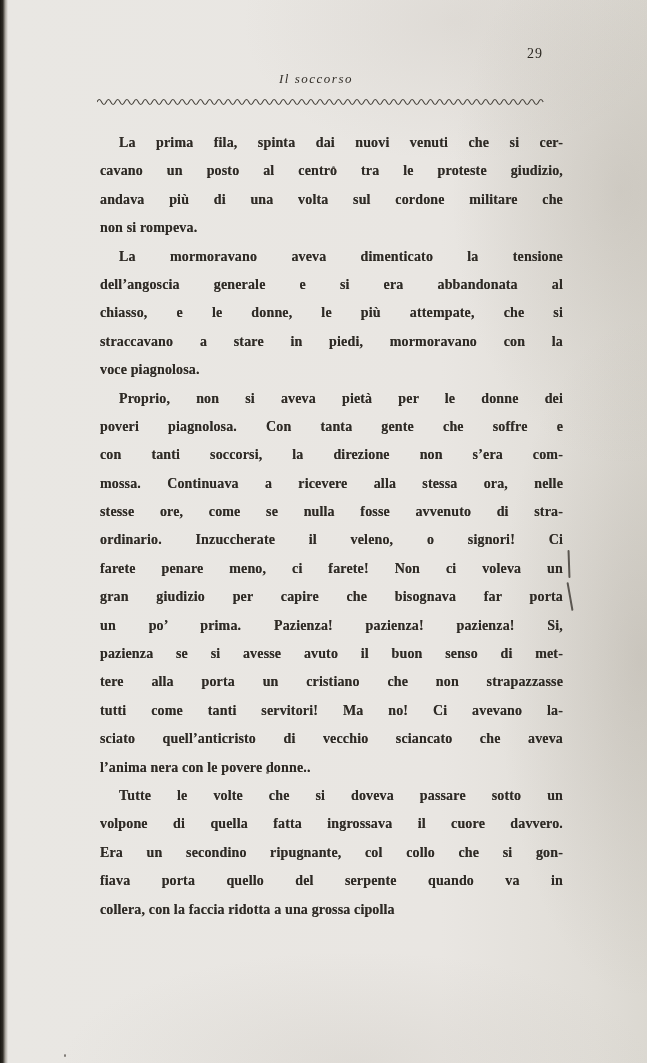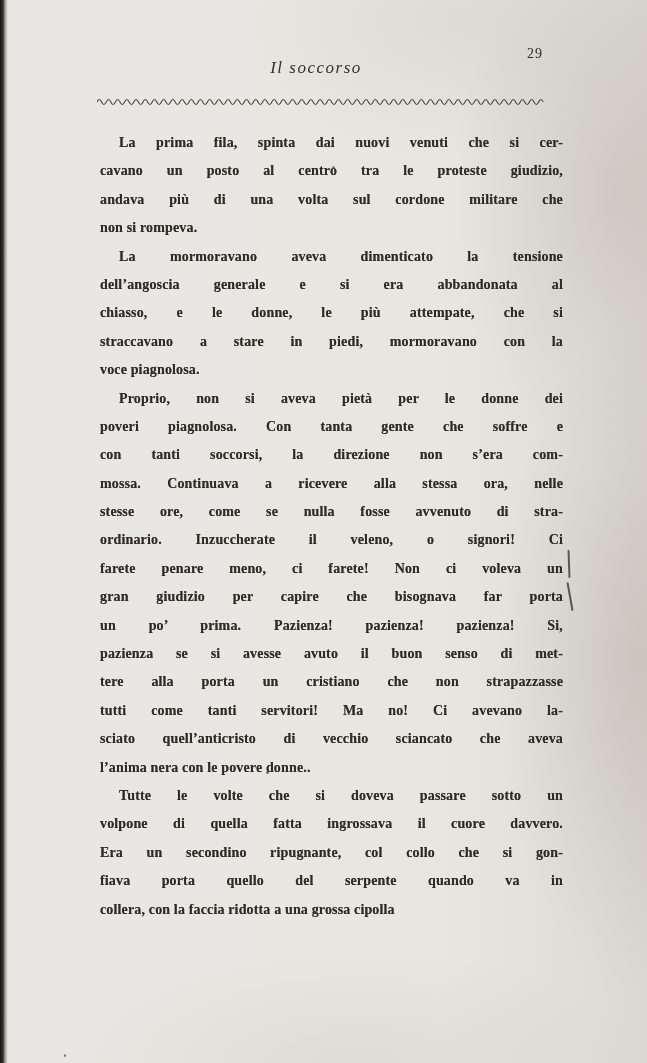--- a/index.html
+++ b/index.html
@@ -22,26 +22,26 @@
       linear-gradient(to right, #e9e7e3 0%, #e9e6e2 68%, #e0ddd7 92%, #dbd8d1 100%);
   }
   .scan-edge-left {
     position: absolute;
     left: 0; top: 0; bottom: 0;
     width: 8px;
     background: linear-gradient(to right, #181611 0%, #2f2c26 35%, rgba(110,104,94,0.55) 65%, rgba(110,104,94,0) 100%);
   }
   .running-title {
     position: absolute;
-    top: 58px;
+    top: 71px;
     left: 0;
     width: 632px;
     text-align: center;
     font-style: italic;
-    font-size: 17px;
+    font-size: 13px;
     letter-spacing: 1.5px;
     color: #332f29;
   }
   .page-number {
     position: absolute;
     top: 46px;
     left: 527px;
     font-size: 14px;
     letter-spacing: 1px;
     color: #2c2822;

